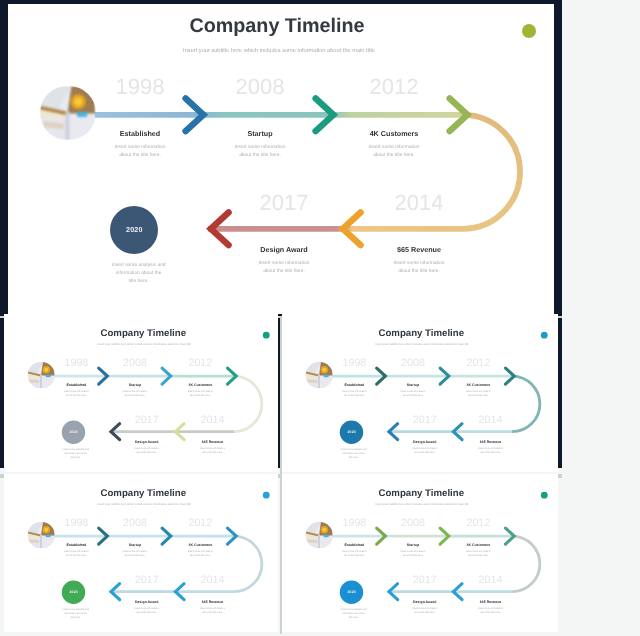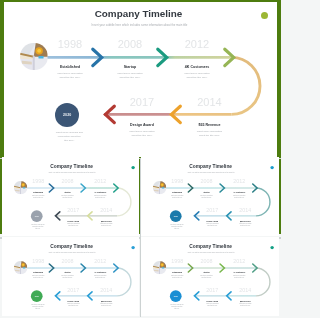--- a/index.html
+++ b/index.html
@@ -1,17 +1,17 @@
 <!DOCTYPE html>
 <html><head>
 <meta charset="utf-8">
 <style>
   html,body{margin:0;padding:0;}
   body{width:281px;height:318px;background:#f4f6f6;font-family:"Liberation Sans",sans-serif;overflow:hidden;}
-  .page{position:relative;width:281px;height:234px;background:#4d7c0f;}
+  .page{position:relative;width:281px;height:234px;background:#0f172a;}
 
   .slide{position:absolute;background:#fff;overflow:hidden;}
 
   .divider{position:absolute;background:#ccd2d2;}
   .thumb{position:absolute;overflow:hidden;background:#fff;}
   .thumb .inner{position:absolute;left:4.05px !important;top:4.6px !important;width:273px;height:155px;
      transform:scale(0.488);transform-origin:0 0;}
 
   
   .hero{left:4px;top:2px;width:273px;height:155px;}

